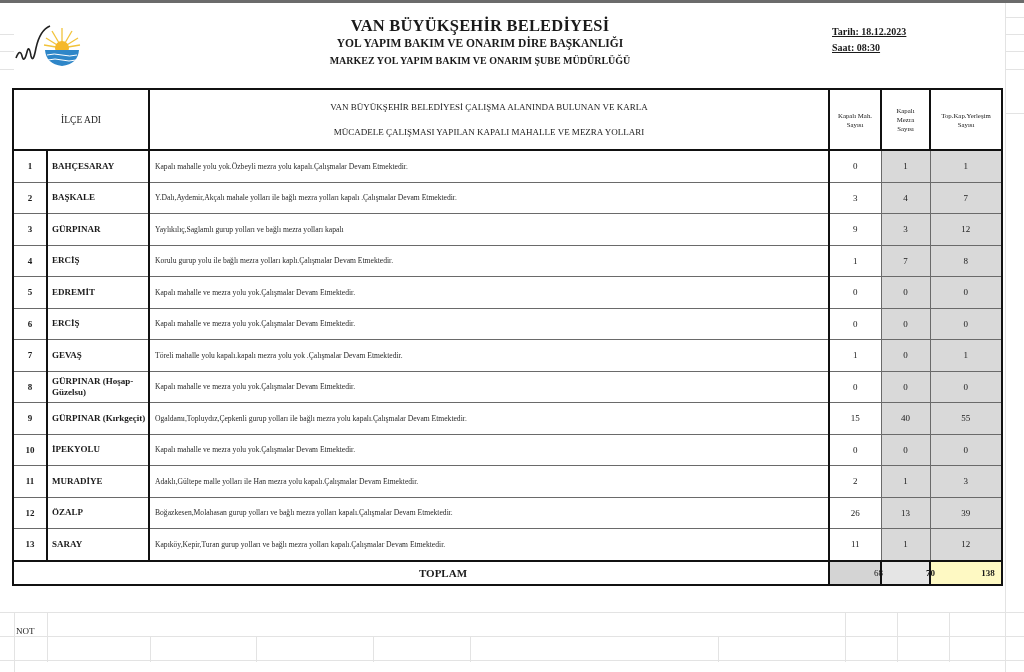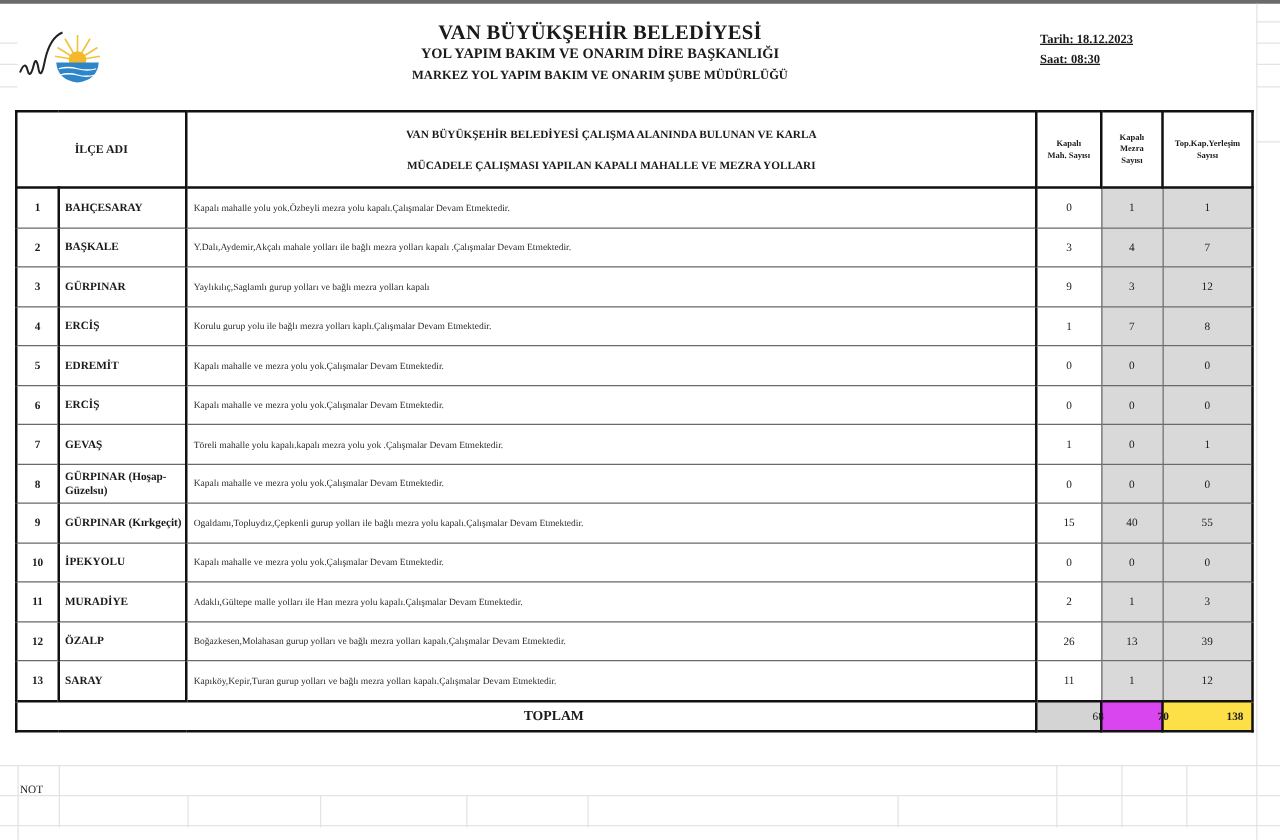--- a/index.html
+++ b/index.html
@@ -29,37 +29,37 @@
     position:absolute; left:12px; top:88px;
     width:991px;
     border-collapse:collapse;
     table-layout:fixed;
   }
   table.main td, table.main th {
     border:1px solid #6a6a6a;
     padding:0;
     vertical-align:middle;
   }
-  table.main tr.head th { height:59px; border:2px solid #111; font-weight:bold;margin-top:36px; }
+  table.main tr.head th { height:59px; border:2px solid #111; font-weight:normal;margin-top:36px; }
   table.main tr.row td { height:30.5px; }
   .c-no { width:32px; text-align:center; font-size:9px; font-weight:bold; border-left:2px solid #111 !important; border-right:2px solid #111 !important; }
   .c-name { width:100px; font-size:9px; font-weight:bold; padding-left:4px !important; border-right:2px solid #111 !important; line-height:11px; }
   .c-desc { font-family:Liberation Serif, serif; font-size:7.6px; padding-left:5px !important; color:#2a2a2a; white-space:nowrap; overflow:hidden; }
   .c-n1 { width:52px; text-align:center; font-size:9px; border-left:2px solid #111 !important; }
   .c-n2 { width:48px; text-align:center; font-size:9px; background:#d9d9d9; }
   .c-n3 { width:70px; text-align:center; font-size:9px; background:#d9d9d9; border-right:2px solid #111 !important; }
   .row-last td { border-bottom:2px solid #111 !important; }
   th.h-ilce { font-size:9.5px; text-align:center; }
   th.h-desc { font-size:9px; text-align:center; line-height:25px; }
   th.h-num { font-size:6.8px; line-height:9px; text-align:center; }
   tr.total td { height:22px; border:2px solid #111; font-weight:bold;padding-left:44px; }
   .t-label { text-align:center; font-size:11px; }
   .t1c { text-align:center; font-size:9px; background:#d4d4d4; font-weight:normal !important; }
-  .t2c { text-align:center; font-size:9px; background:#d946ef; }
-  .t3c { text-align:center; font-size:9px; background:#fde047; }
+  .t2c { text-align:center; font-size:9px; background:#e5e5e5; }
+  .t3c { text-align:center; font-size:9px; background:#fef9c3; }
 
   .note { position:absolute; left:16px; top:626px; font-size:9px; }
 </style>
 </head>
 <body>
 
 <div class="topbar"></div>
 
 <div class="grid-v" style="left:1005px;top:3px;height:669px;"></div>
 <div class="grid-h" style="left:1005px;top:17px;width:19px;"></div>

